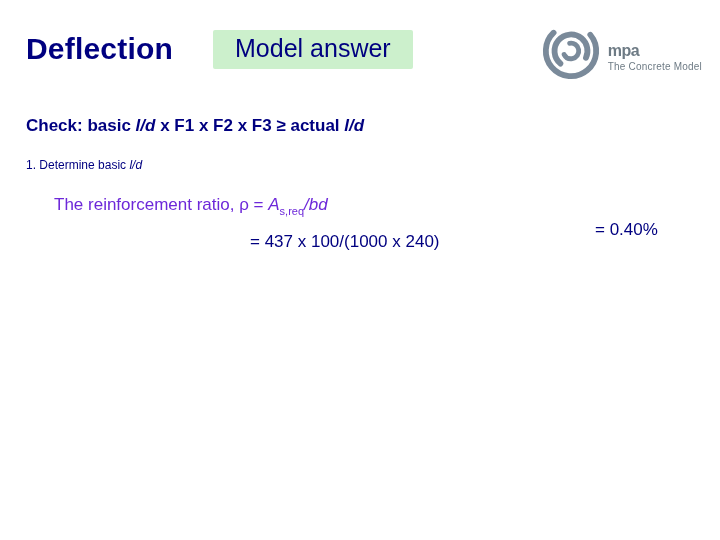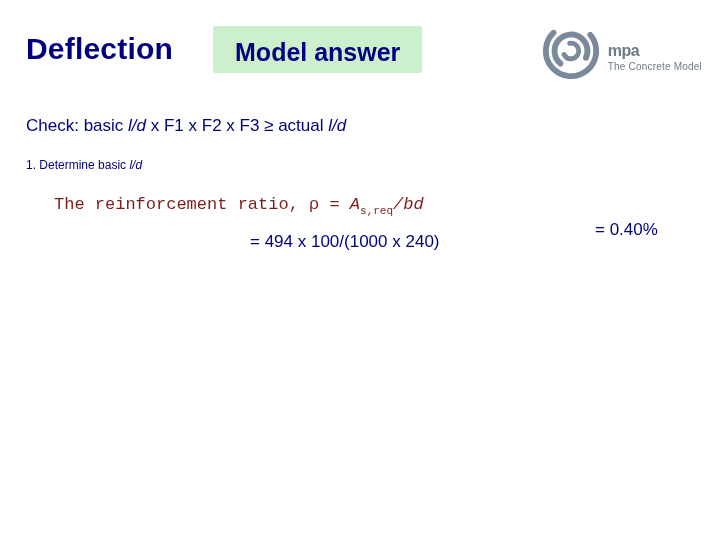--- a/index.html
+++ b/index.html
@@ -30,22 +30,22 @@
     font-size: 30px;
     font-weight: bold;
     color: #000080;
     letter-spacing: 0.2px;
   }
   .badge {
     display: inline-block;
     background: #ccf0cc;
     color: #000080;
     font-size: 25px;
-    font-weight: bold;
-    padding: 12px 22px 6px 22px;
+    font-weight: normal;
+    padding: 4px 22px 6px 22px;
     border-radius: 2px;
     margin-left: 40px;
   }
   .logo-area {
     display: flex;
     flex-direction: row;
     align-items: center;
     gap: 6px;
   }
   .mpa-logo {
@@ -68,35 +68,35 @@
     font-size: 16px;
     letter-spacing: -0.5px;
     margin-top: 2px;
   }
   .check-line {
     position: absolute;
     top: 116px;
     left: 26px;
     font-size: 17px;
     color: #000080;
+    font-weight: bold;
   }
   .step1 {
     position: absolute;
     top: 158px;
     left: 26px;
     font-size: 12px;
     color: #000080;
   }
   .ratio-line {
     position: absolute;
     top: 195px;
     left: 54px;
     font-size: 17px;
-    color: #7f1d1d;
-    font-family: Liberation Mono, monospace;
+    color: #6d28d9;
   }
   .calc-line {
     position: absolute;
     top: 232px;
     left: 250px;
     font-size: 17px;
     color: #000080;
   }
   .result {
     position: absolute;
@@ -136,17 +136,17 @@
   </div>
 
   <div class="step1">
     <span>1. Determine basic </span><span class="ital">l/d</span>
   </div>
 
   <div class="ratio-line">
     <span>The reinforcement ratio, ρ = </span><span class="ital">A</span><span class="sub">s,req</span><span class="ital">/bd</span>
   </div>
 
-  <div class="calc-line">= 494 x 100/(1000 x 240)</div>
+  <div class="calc-line">= 437 x 100/(1000 x 240)</div>
 
   <div class="result">= 0.40%</div>
 
 </div>
 
 </body></html>

